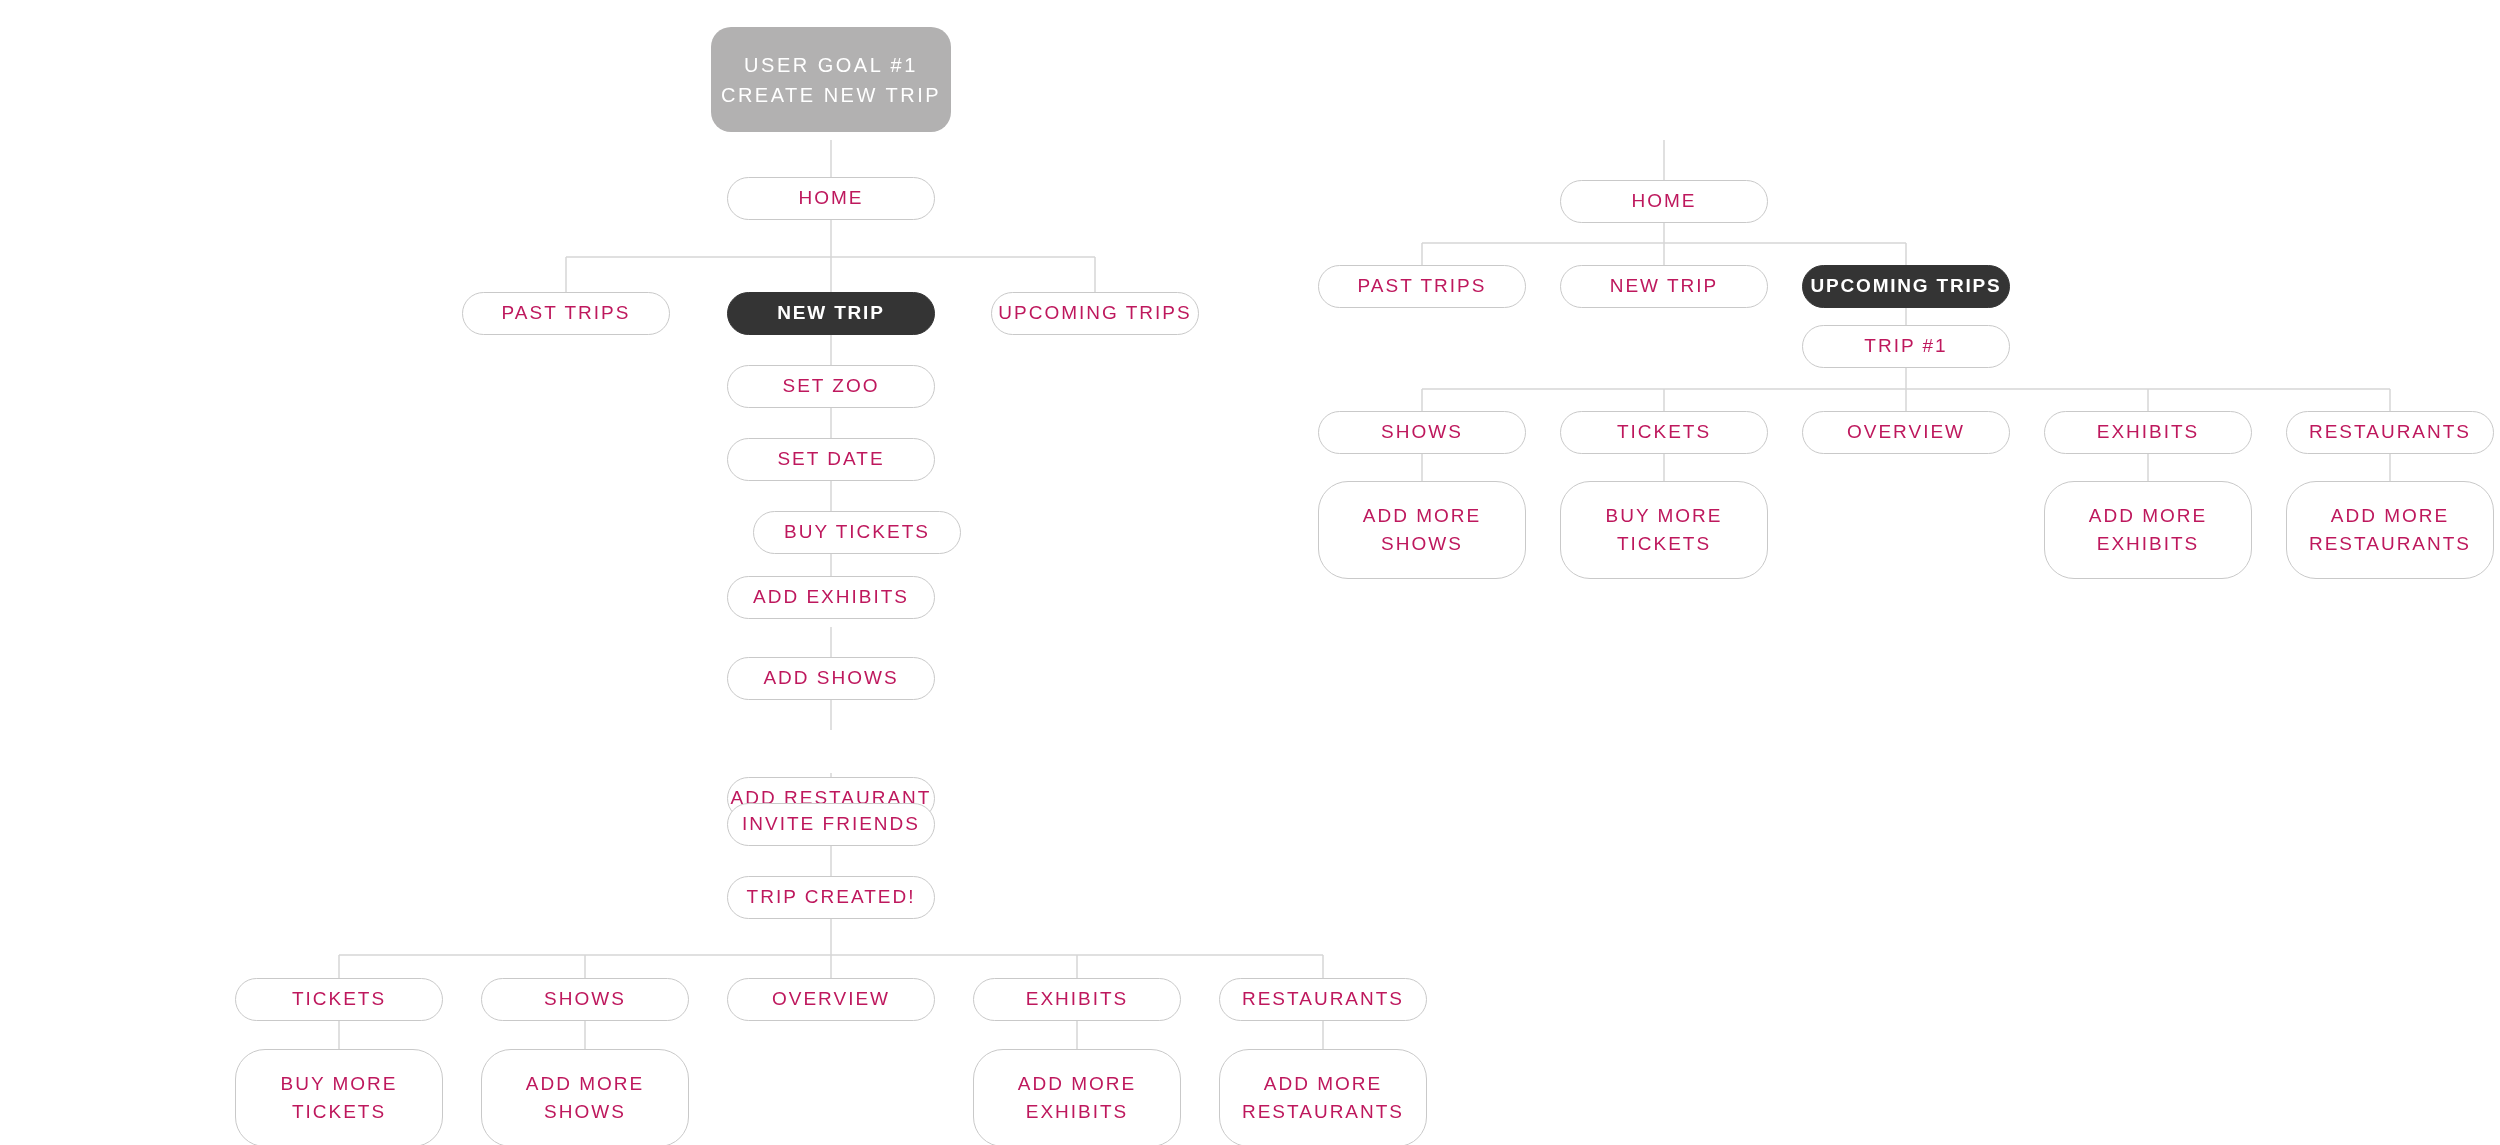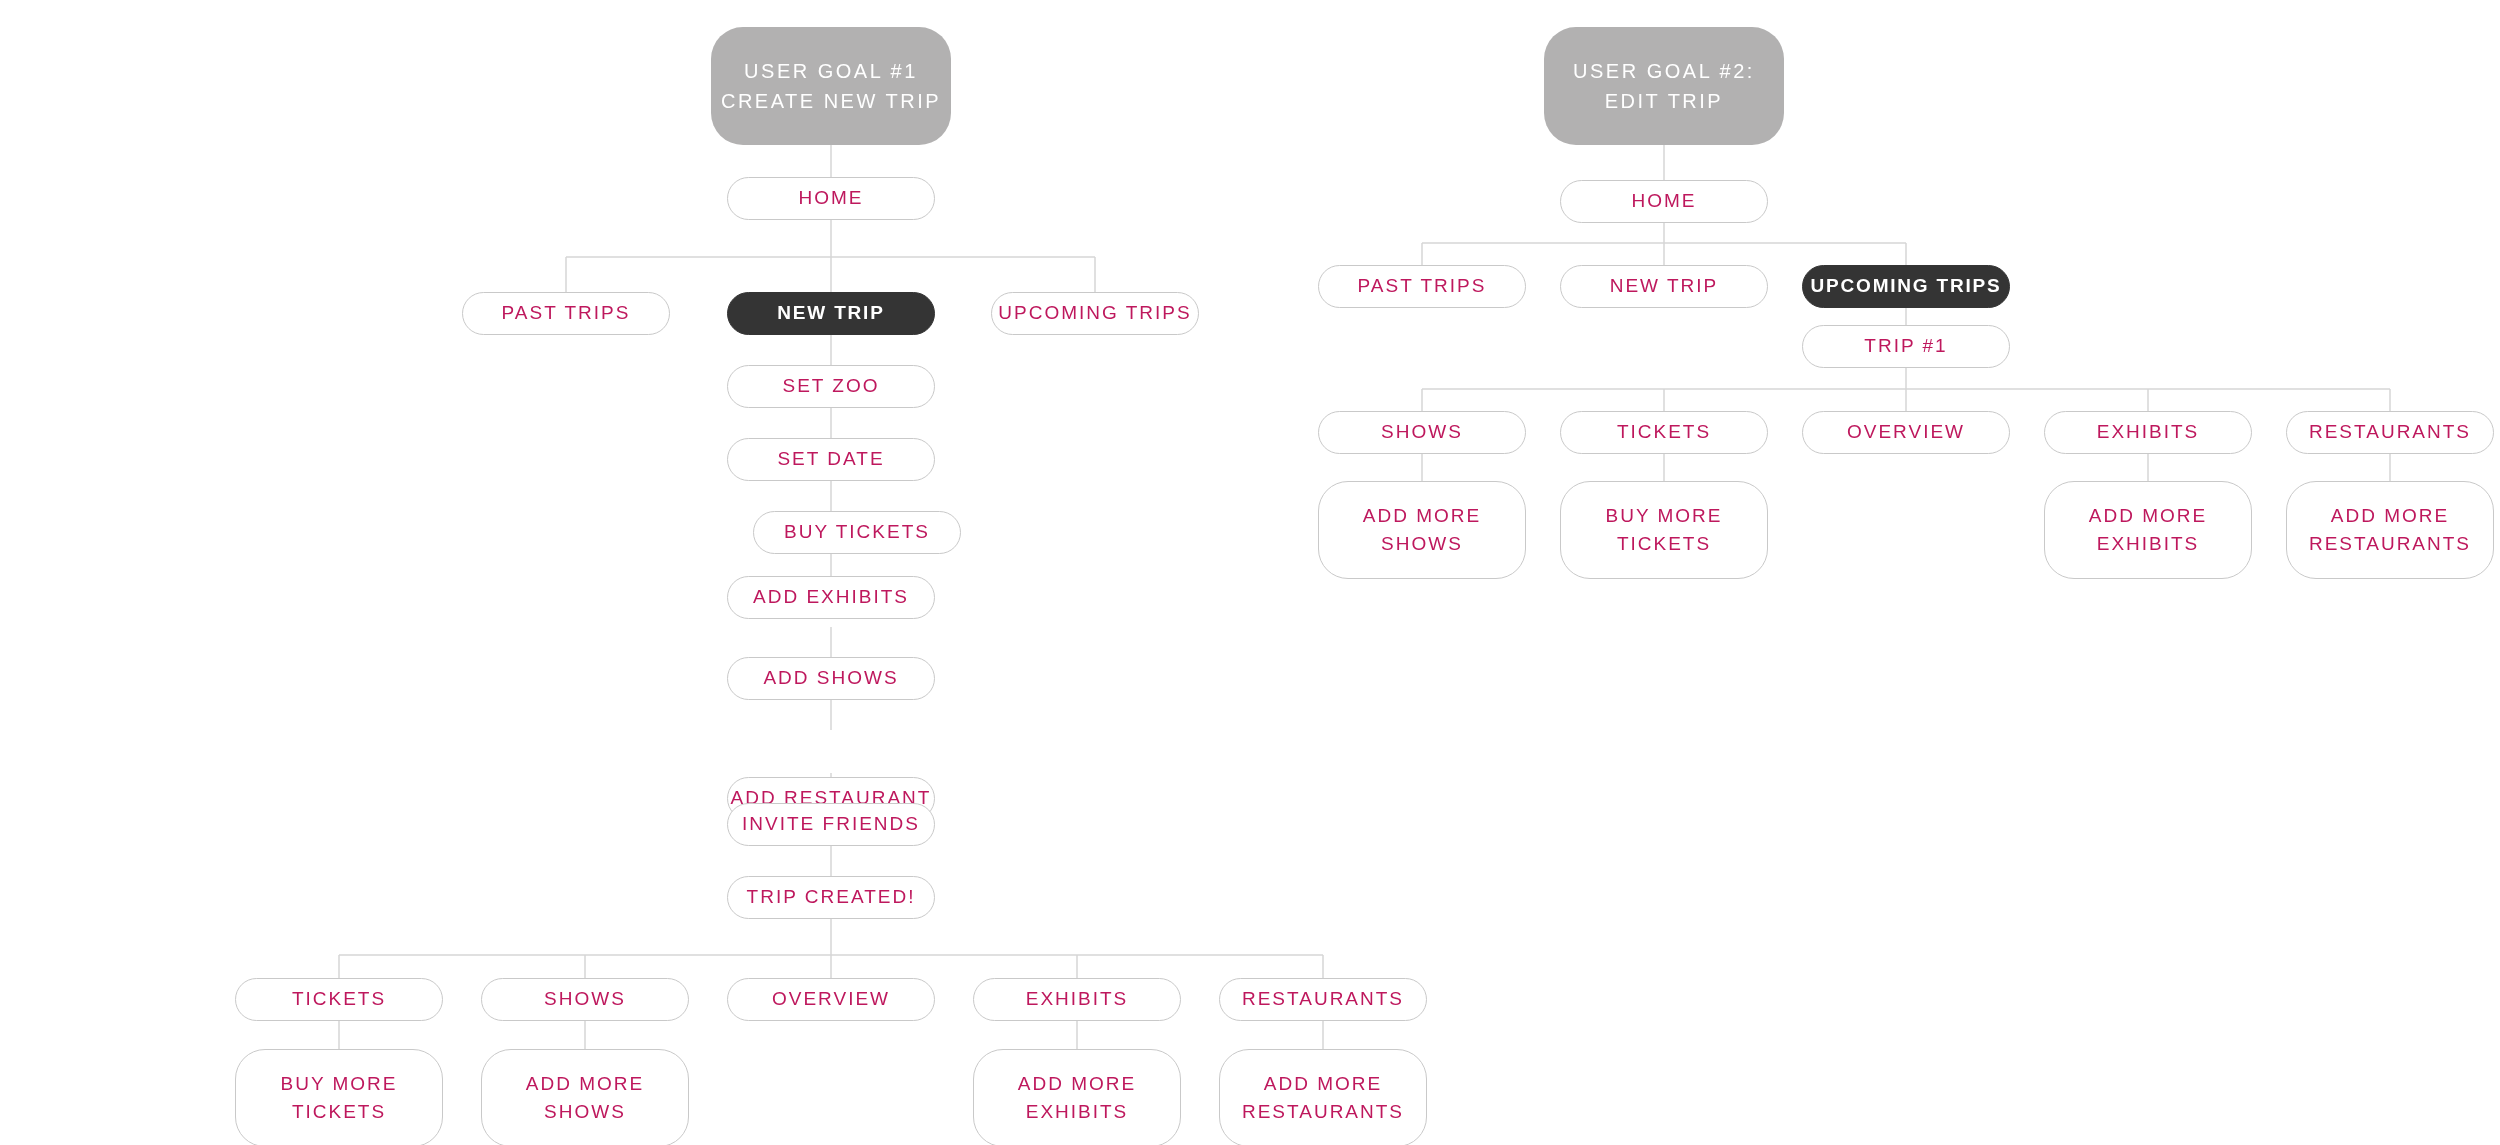--- a/index.html
+++ b/index.html
@@ -44,23 +44,23 @@
     letter-spacing: 1.8px;
   }
   .pill.tall {
     height: 98px;
     border-radius: 30px;
     white-space: pre-line;
     line-height: 28px;
   }
   .goal {
     width: 240px;
-    height: 118px;
+    height: 105px;
     background: #b2b1b1;
-    border-radius: 32px;
+    border-radius: 20px;
     color: #ffffff;
     font-size: 20px;
     letter-spacing: 2.5px;
     line-height: 30px;
     white-space: pre-line;
     font-weight: 400;
   }
 </style>
 </head>
 <body>
@@ -128,22 +128,20 @@
     <div class="node pill" style="left: 481px; top: 978px;">SHOWS</div>
     <div class="node pill tall" style="left: 481px; top: 1049px;">ADD MORE
 SHOWS</div>
     <div class="node pill" style="left: 727px; top: 978px;">OVERVIEW</div>
     <div class="node pill" style="left: 973px; top: 978px;">EXHIBITS</div>
     <div class="node pill tall" style="left: 973px; top: 1049px;">ADD MORE
 EXHIBITS</div>
     <div class="node pill" style="left: 1219px; top: 978px;">RESTAURANTS</div>
     <div class="node pill tall" style="left: 1219px; top: 1049px;">ADD MORE
 RESTAURANTS</div>
-    <div class="node goal" style="left: 1544px; top: 27px;">USER GOAL #2:
-EDIT TRIP</div>
     <div class="node pill" style="left: 1560px; top: 180px;">HOME</div>
     <div class="node pill" style="left: 1318px; top: 265px;">PAST TRIPS</div>
     <div class="node pill" style="left: 1560px; top: 265px;">NEW TRIP</div>
     <div class="node pill dark" style="left: 1802px; top: 265px;">UPCOMING TRIPS</div>
     <div class="node pill" style="left: 1802px; top: 325px;">TRIP #1</div>
     <div class="node pill" style="left: 1318px; top: 411px;">SHOWS</div>
     <div class="node pill tall" style="left: 1318px; top: 481px;">ADD MORE
 SHOWS</div>
     <div class="node pill" style="left: 1560px; top: 411px;">TICKETS</div>
     <div class="node pill tall" style="left: 1560px; top: 481px;">BUY MORE

